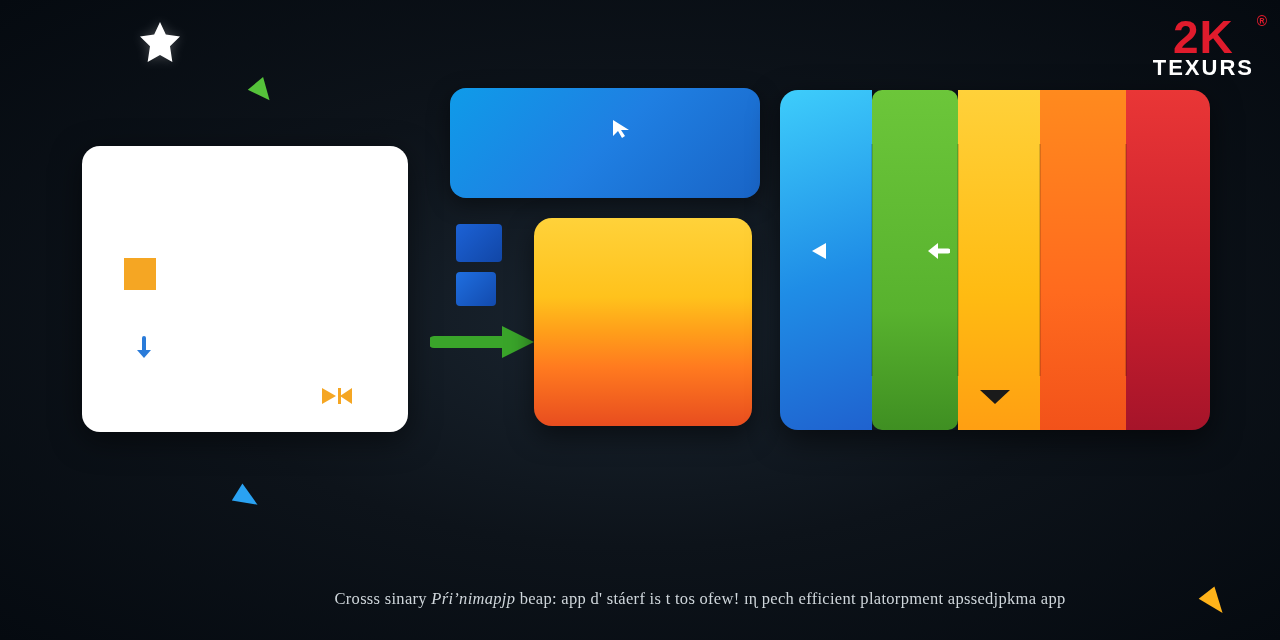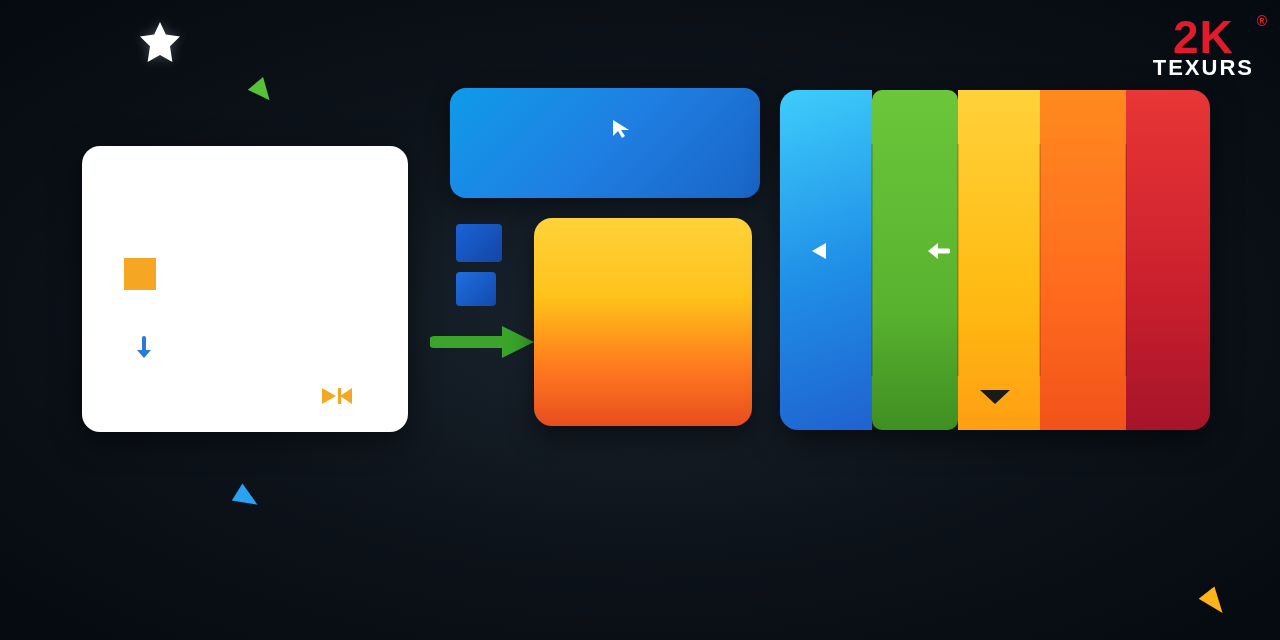--- a/index.html
+++ b/index.html
@@ -218,13 +218,16 @@
     </span>
   </div>
   <div class="chevron-down">
     <svg width="34" height="20">
         <path d="M2 2 L17 16 L32 2 Z" fill="#1a1a1a"></path>
       </svg>
   </div>
 </div>
 
 <div class="caption">
+  <div>
+    <span>Crosss sinary </span><span class="em">Pŕiʼnimapjp</span><span> beap: app d' stáerf is t tos ofew! ɪɳ pech efficient platorpment apssedjpkma app</span>
+  </div>
 </div>
 
 </body></html>

